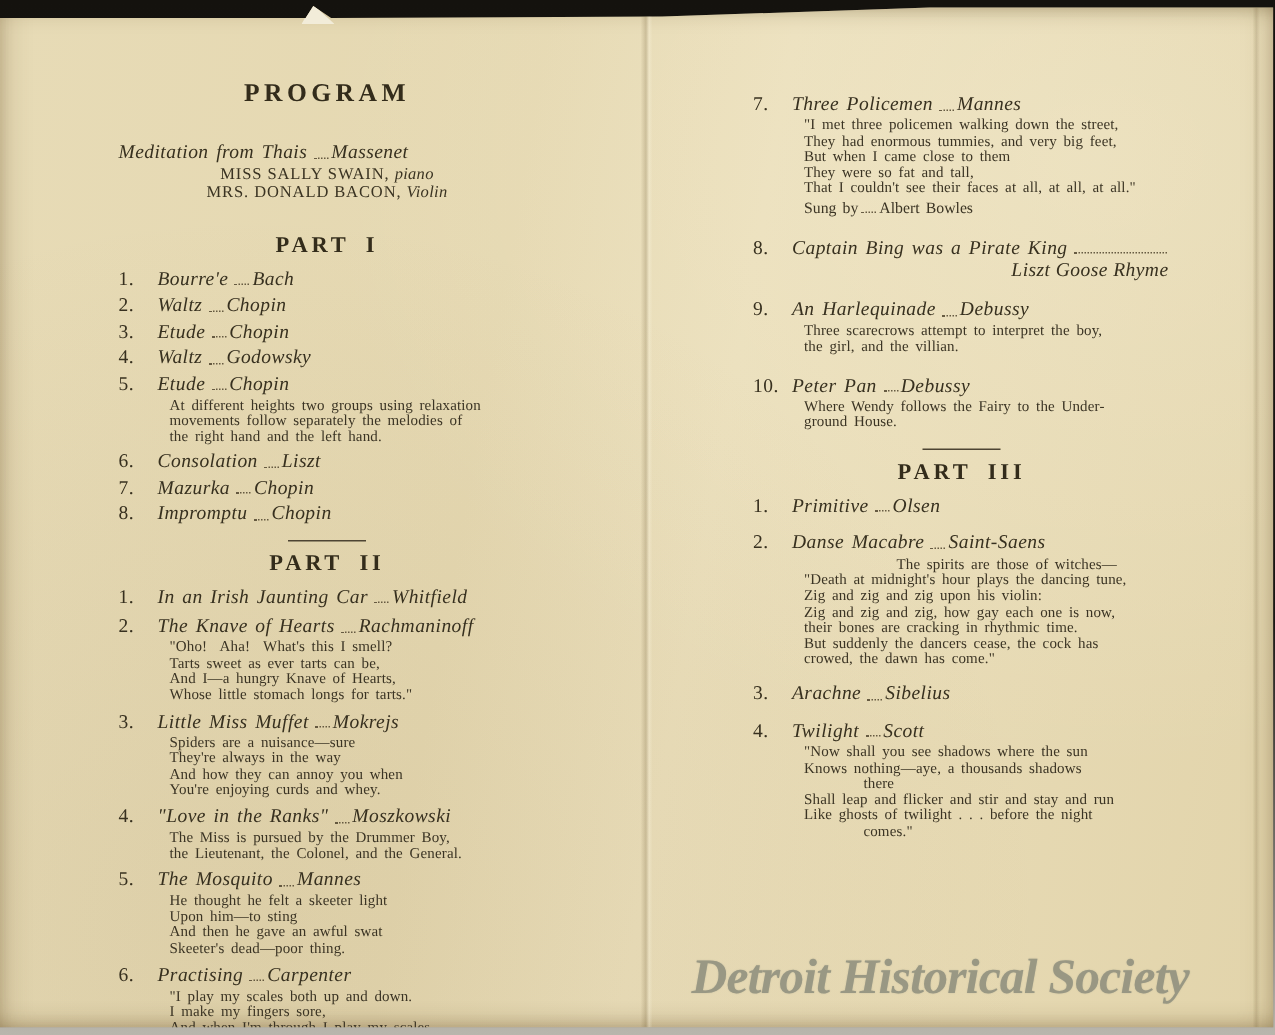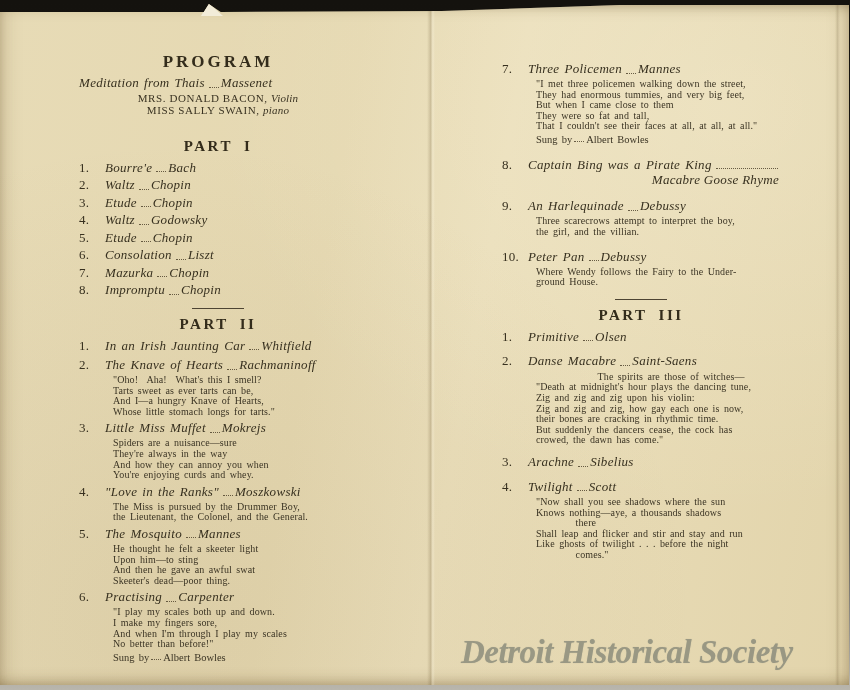--- a/index.html
+++ b/index.html
@@ -32,21 +32,21 @@
   .notch{
     position:absolute;left:201px;top:0;width:22px;height:13px;
     background:#f2ecd9;clip-path:polygon(35% 0,100% 100%,0 100%);
   }
   .page{position:absolute;top:0;}
   .page-left{left:79px;width:278px;padding-top:49px;}
   .page-right{left:502px;width:278px;padding-top:58px;}
 
   .program-title{
     text-align:center;font-size:17px;font-weight:bold;letter-spacing:3px;
-    margin:0 0 3px 0;color:#332c1b;
+    margin:0 0 21px 0;color:#332c1b;
   }
   .part-heading{
     text-align:center;font-size:15px;font-weight:bold;letter-spacing:2.5px;
     word-spacing:5px;margin:2px 0 5px 0;color:#332c1b;
   }
   .divider{
     width:52px;border:none;border-top:1.2px solid #4d4433;margin:9px auto 7px auto;
   }
   .opening-row,.item-row{
     display:flex;align-items:baseline;font-size:13px;line-height:16.5px;
@@ -96,22 +96,22 @@
   <div class="fold"></div>
   <div class="crease2"></div>
 
   <div class="page page-left" id="page-left">
       <div class="program-title">PROGRAM</div>
       <div class="opening-row">
         <span class="title">Meditation from Thais</span>
         <span class="leader"></span>
         <span class="composer">Massenet</span>
       </div>
+      <div class="performer"><span class="performer-name">MISS SALLY SWAIN,</span><span> </span><span class="instrument">piano</span></div>
       <div class="performer"><span class="performer-name">MRS. DONALD BACON,</span><span> </span><span class="instrument">Violin</span></div>
-      <div class="performer"><span class="performer-name">MISS SALLY SWAIN,</span><span> </span><span class="instrument">piano</span></div>
       <div class="part-heading" style="margin-top: 21px;">PART I</div>
       <div class="part1">
         <div class="item-block">
           <div class="item-row">
             <span class="num">1.</span>
             <span class="title">Bourre'e</span>
             <span class="leader"></span>
             <span class="composer">Bach</span>
           </div>
         </div>
@@ -139,20 +139,23 @@
             <span class="composer">Godowsky</span>
           </div>
         </div>
         <div class="item-block">
           <div class="item-row">
             <span class="num">5.</span>
             <span class="title">Etude</span>
             <span class="leader"></span>
             <span class="composer">Chopin</span>
           </div>
+          <div class="note">At different heights two groups using relaxation
+movements follow separately the melodies of
+the right hand and the left hand.</div>
         </div>
         <div class="item-block">
           <div class="item-row">
             <span class="num">6.</span>
             <span class="title">Consolation</span>
             <span class="leader"></span>
             <span class="composer">Liszt</span>
           </div>
         </div>
         <div class="item-block">
@@ -267,21 +270,21 @@
             <span class="leader"></span>
             <span class="sungby-name">Albert Bowles</span>
           </div>
         </div>
         <div class="item-block">
           <div class="item-row">
             <span class="num">8.</span>
             <span class="title">Captain Bing was a Pirate King</span>
             <span class="leader short"></span>
           </div>
-          <div class="composer-below">Macabre Goose Rhyme</div>
+          <div class="composer-below">Liszt Goose Rhyme</div>
         </div>
         <div class="item-block">
           <div class="item-row">
             <span class="num">9.</span>
             <span class="title">An Harlequinade</span>
             <span class="leader"></span>
             <span class="composer">Debussy</span>
           </div>
           <div class="note">Three scarecrows attempt to interpret the boy,
 the girl, and the villian.</div>

